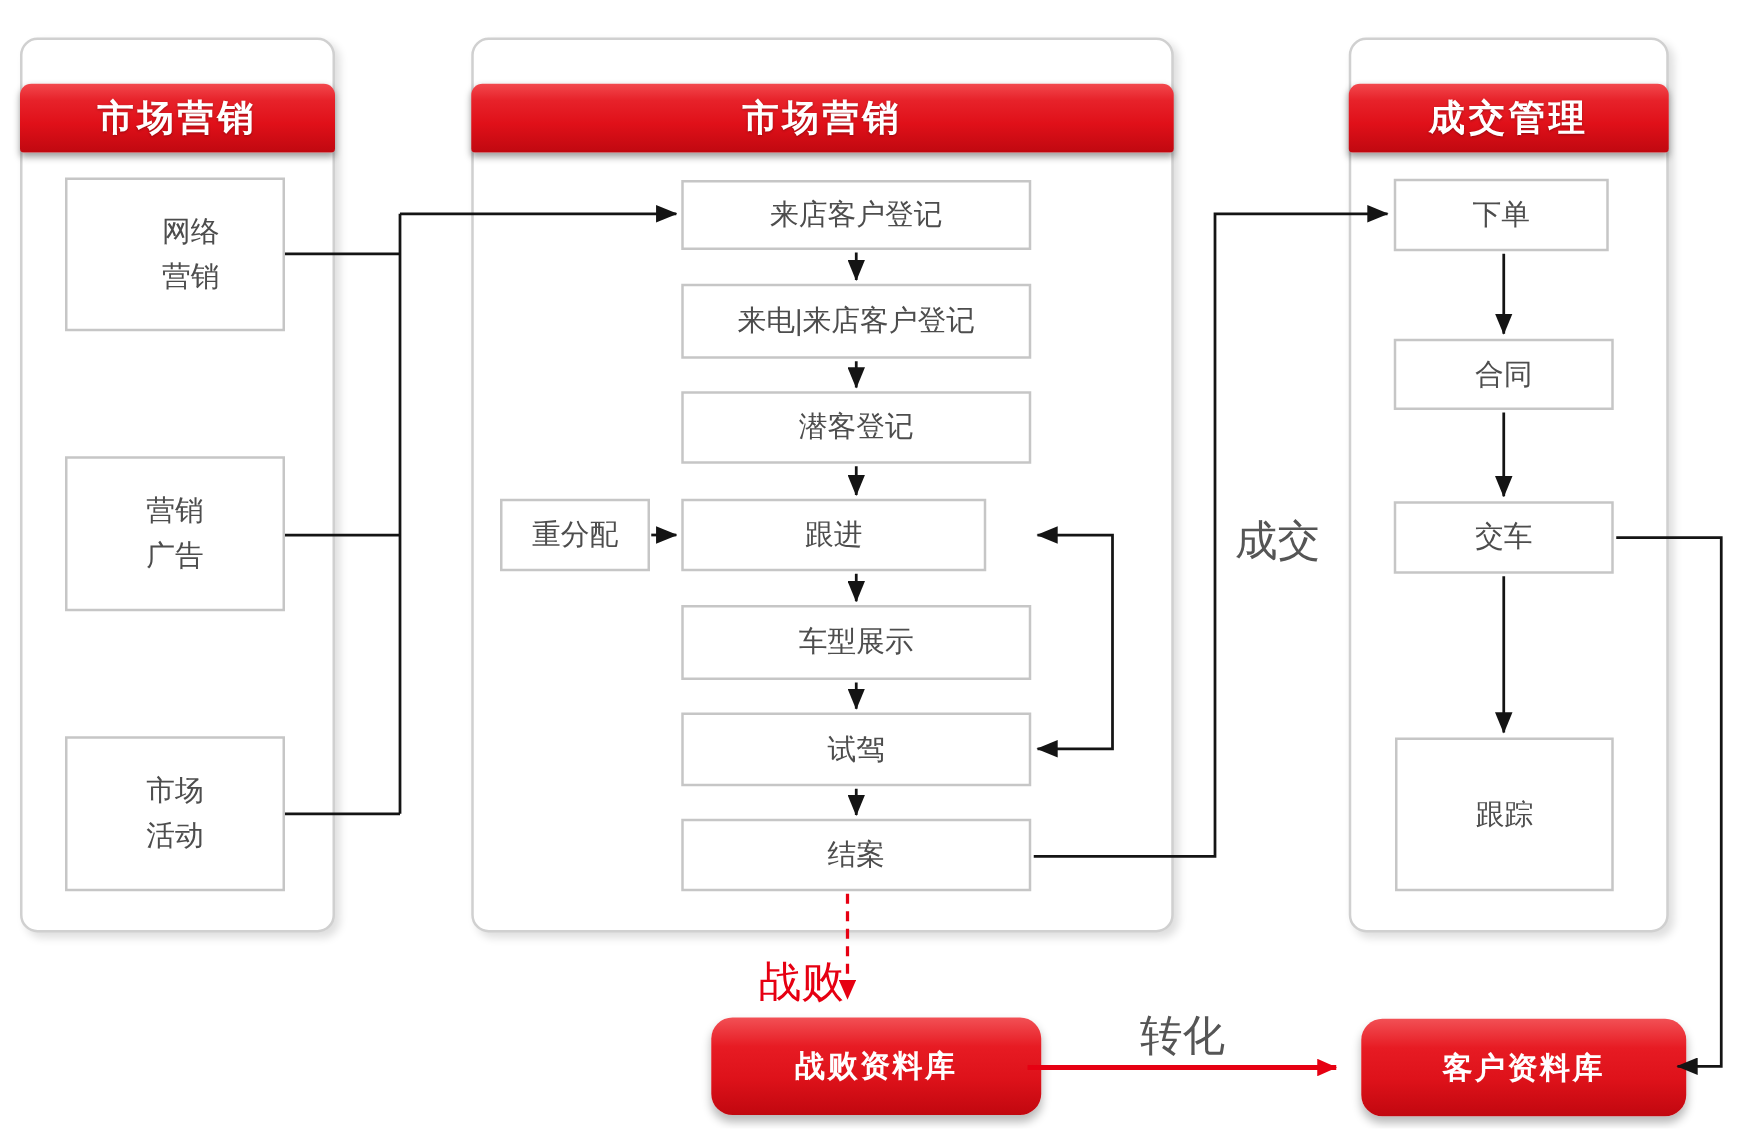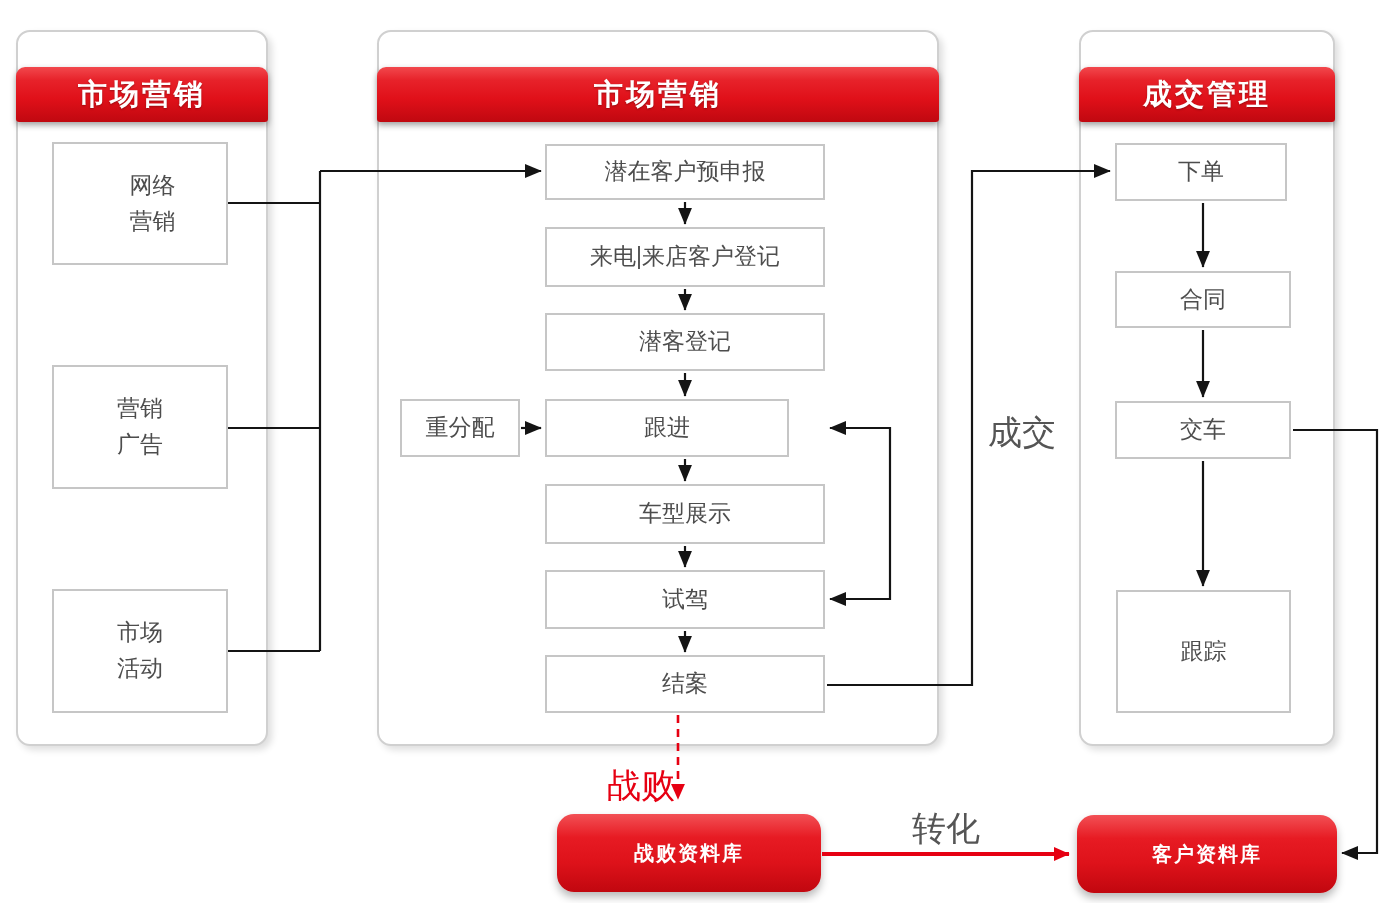--- a/index.html
+++ b/index.html
@@ -22,23 +22,24 @@
     margin-top:22px;
   }
   .fbox{
     position:absolute;background:#ffffff;border:2px solid #c6c6c6;box-sizing:border-box;
     color:#4d4d4d;font-size:23px;line-height:1.55;text-align:center;white-space:pre-line;
     display:flex;align-items:center;justify-content:center;z-index:2;
   }
   .dbbox{
     position:absolute;border-radius:17px;box-sizing:border-box;z-index:2;
     background:linear-gradient(180deg,#f25055 0%,#e71b23 30%,#de121a 62%,#c1070f 100%);
-    color:#ffffff;font-weight:bold;font-size:20px;letter-spacing:2px;
+    color:#ffffff;font-weight:bold;font-size:24px;letter-spacing:2px;
     display:flex;align-items:center;justify-content:center;
     box-shadow:0 5px 8px rgba(0,0,0,0.28);
+    margin-left:12px;
   }
   .connectors{position:absolute;left:0;top:0;z-index:3;pointer-events:none;}
   .elabel{position:absolute;z-index:4;font-size:34px;color:#555555;}
   .elabel.red{color:#e60012;}
 </style>
 </head>
 <body>
 
 <div class="stage">
 
@@ -54,21 +55,21 @@
     <div class="panel-header">成交管理</div>
   </section>
 
   <div class="fbox" style="left:52px;top:142px;width:176px;height:123px;padding-left:25px;">网络
 营销</div>
   <div class="fbox" style="left:52px;top:365px;width:176px;height:124px;">营销
 广告</div>
   <div class="fbox" style="left:52px;top:589px;width:176px;height:124px;">市场
 活动</div>
 
-  <div class="fbox" style="left:545px;top:144px;width:280px;height:56px;">潜在客户预申报</div>
+  <div class="fbox" style="left:545px;top:144px;width:280px;height:56px;">来店客户登记</div>
   <div class="fbox" style="left:545px;top:313px;width:280px;height:58px;">潜客登记</div>
   <div class="fbox" style="left:545px;top:227px;width:280px;height:60px;">来电|来店客户登记</div>
   <div class="fbox" style="left:400px;top:399px;width:120px;height:58px;">重分配</div>
   <div class="fbox" style="left:545px;top:399px;width:244px;height:58px;">跟进</div>
   <div class="fbox" style="left:545px;top:484px;width:280px;height:60px;">车型展示</div>
   <div class="fbox" style="left:545px;top:570px;width:280px;height:59px;">试驾</div>
   <div class="fbox" style="left:545px;top:655px;width:280px;height:58px;">结案</div>
 
   <div class="fbox" style="left:1115px;top:143px;width:172px;height:58px;">下单</div>
   <div class="fbox" style="left:1115px;top:271px;width:176px;height:57px;">合同</div>

